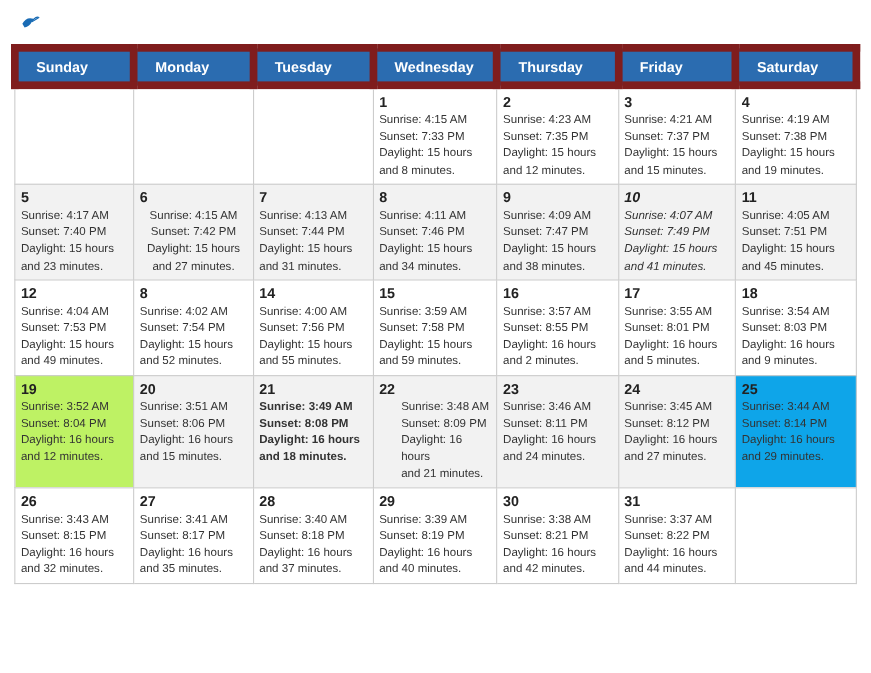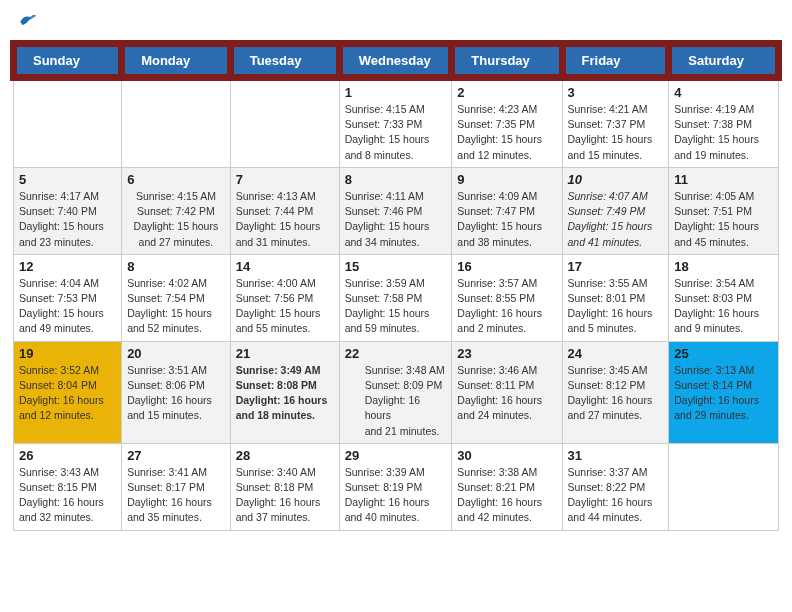--- a/index.html
+++ b/index.html
@@ -256,21 +256,21 @@
         </td>
         <td>
           <span class="day-num">18</span>
           <div class="day-info" style="white-space: pre-line;">Sunrise: 3:54 AM
 Sunset: 8:03 PM
 Daylight: 16 hours
 and 9 minutes.</div>
         </td>
       </tr>
       <tr>
-        <td style="background: #eab308;">
+        <td style="background: #bef264;">
           <span class="day-num">19</span>
           <div class="day-info" style="white-space: pre-line;">Sunrise: 3:52 AM
 Sunset: 8:04 PM
 Daylight: 16 hours
 and 12 minutes.</div>
         </td>
         <td style="background: rgb(242, 242, 242);">
           <span class="day-num">20</span>
           <div class="day-info" style="white-space: pre-line;">Sunrise: 3:51 AM
 Sunset: 8:06 PM
@@ -300,21 +300,21 @@
         </td>
         <td style="background: rgb(242, 242, 242);">
           <span class="day-num">24</span>
           <div class="day-info" style="white-space: pre-line;">Sunrise: 3:45 AM
 Sunset: 8:12 PM
 Daylight: 16 hours
 and 27 minutes.</div>
         </td>
         <td style="background: #0ea5e9;">
           <span class="day-num">25</span>
-          <div class="day-info" style="white-space: pre-line;">Sunrise: 3:13 AM
+          <div class="day-info" style="white-space: pre-line;">Sunrise: 3:44 AM
 Sunset: 8:14 PM
 Daylight: 16 hours
 and 29 minutes.</div>
         </td>
       </tr>
       <tr>
         <td>
           <span class="day-num">26</span>
           <div class="day-info" style="white-space: pre-line;">Sunrise: 3:43 AM
 Sunset: 8:15 PM

